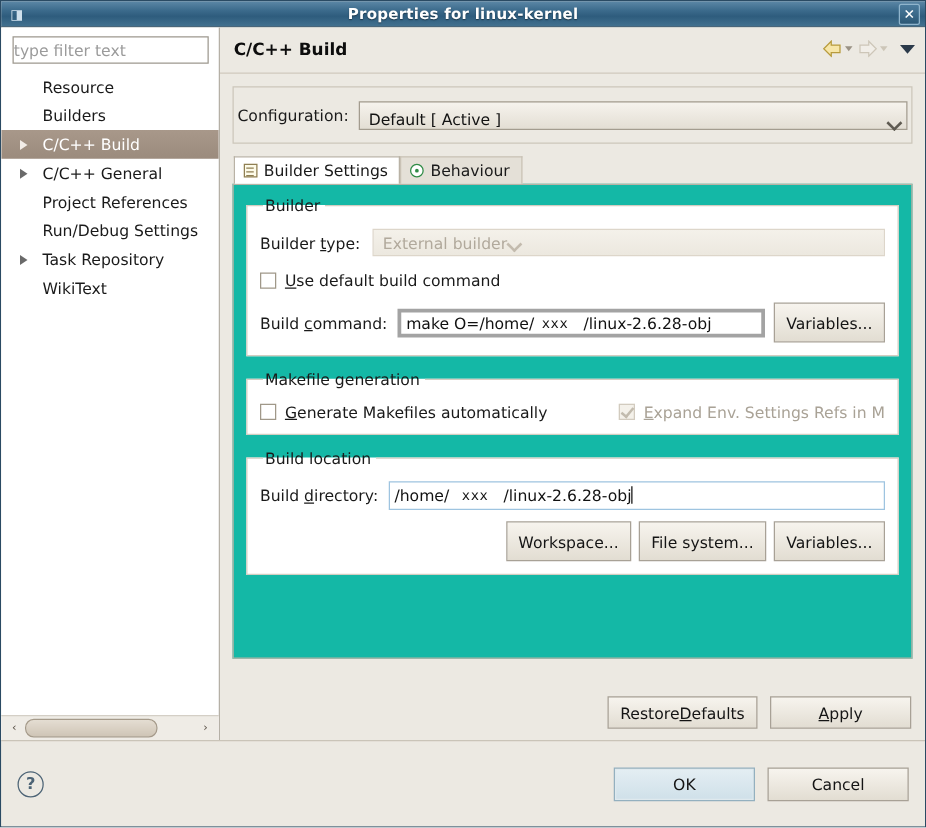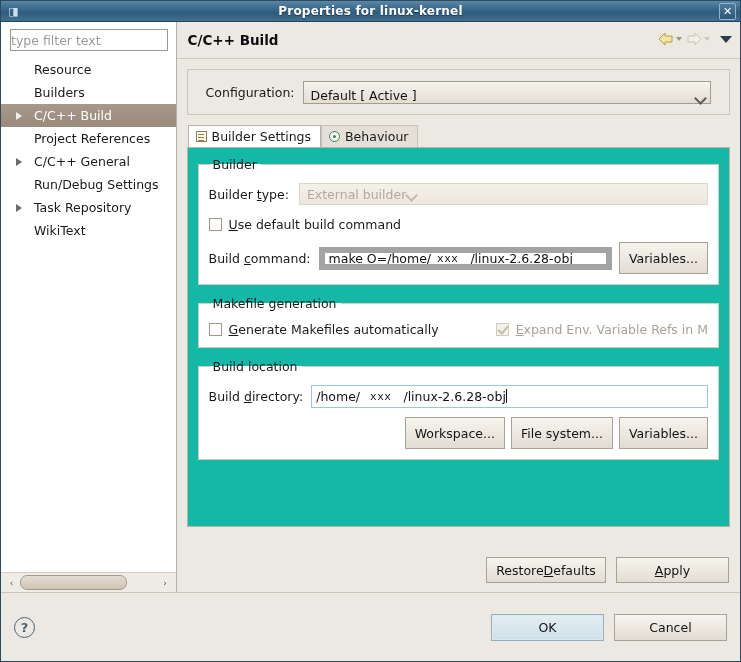--- a/index.html
+++ b/index.html
@@ -179,21 +179,21 @@
   }
   .big-caret-wrap { margin-left: 7px; display:flex; align-items:center; cursor:pointer; }
 
   
   #config-box {
     margin: 10px 10px 0 10px;
     border: 1px solid #ccc6ba;
     background: #ece9e2;
     height: 46px;
     display: flex; align-items: center;
-    padding: 0 18px;
+    padding: 0 3px;
   }
   #config-label { font-size: 12.5px; color: #1a1a1a; margin-right: 8px; }
   #config-combo {
     flex: 1; height: 23px;
     border: 1px solid #a39c8f;
     background: linear-gradient(to bottom,#f6f3ed,#e3ded4);
     display: flex; align-items: flex-end; justify-content: space-between;
     padding: 0 4px 0 7px;
     cursor: pointer;
   }
@@ -330,21 +330,21 @@
     content:"";
     position:absolute; left:3px; top:0px;
     width:4px; height:8px;
     border-right:2px solid #c2bbae;
     border-bottom:2px solid #c2bbae;
     transform: rotate(40deg);
   }
 
   .text-input {
     height: 23px;
-    border: 6px solid #a3a3a3;
+    border: 3px solid #a3a3a3;
     background: #ffffff;
     display: flex; align-items: center;
     padding: 0 4px;
     font-size: 12.5px;
     color: #111;
     overflow: hidden;
     white-space: nowrap;
   }
   .text-input.focused {
     border: 1px solid #9ec4e0;
@@ -436,25 +436,25 @@
           <span>Resource</span>
         </div>
         <div class="tree-item">
           <span>Builders</span>
         </div>
         <div class="tree-item selected">
           <span class="tree-arrow"></span>
           <span>C/C++ Build</span>
         </div>
         <div class="tree-item">
-          <span>Project References</span>
-        </div>
-        <div class="tree-item">
           <span class="tree-arrow"></span>
           <span>C/C++ General</span>
+        </div>
+        <div class="tree-item">
+          <span>Project References</span>
         </div>
         <div class="tree-item">
           <span>Run/Debug Settings</span>
         </div>
         <div class="tree-item">
           <span class="tree-arrow"></span>
           <span>Task Repository</span>
         </div>
         <div class="tree-item">
           <span>WikiText</span>
@@ -541,21 +541,21 @@
           </div>
         </fieldset>
 
         <fieldset class="grp" style="padding-bottom:6px;">
           <legend>Makefile generation</legend>
           <div class="row" style="margin-top:2px;">
             <span class="cb"></span>
             <span class="row-label"><span></span><span class="mn">G</span><span>enerate Makefiles automatically</span></span>
 
             <span class="cb dim checked" style="margin-left:57px;"></span>
-            <span class="row-label dim"><span></span><span class="mn">E</span><span>xpand Env. Variable Refs in M</span></span>
+            <span class="row-label dim"><span></span><span class="mn">E</span><span>xpand Env. Settings Refs in M</span></span>
           </div>
         </fieldset>
 
         <fieldset class="grp">
           <legend>Build location</legend>
 
           <div class="row">
             <span class="row-label"><span>Build </span><span class="mn">d</span><span>irectory:</span></span>
             <div class="text-input focused" style="flex:1; margin-left:8px;">
               <span>/home/</span>

